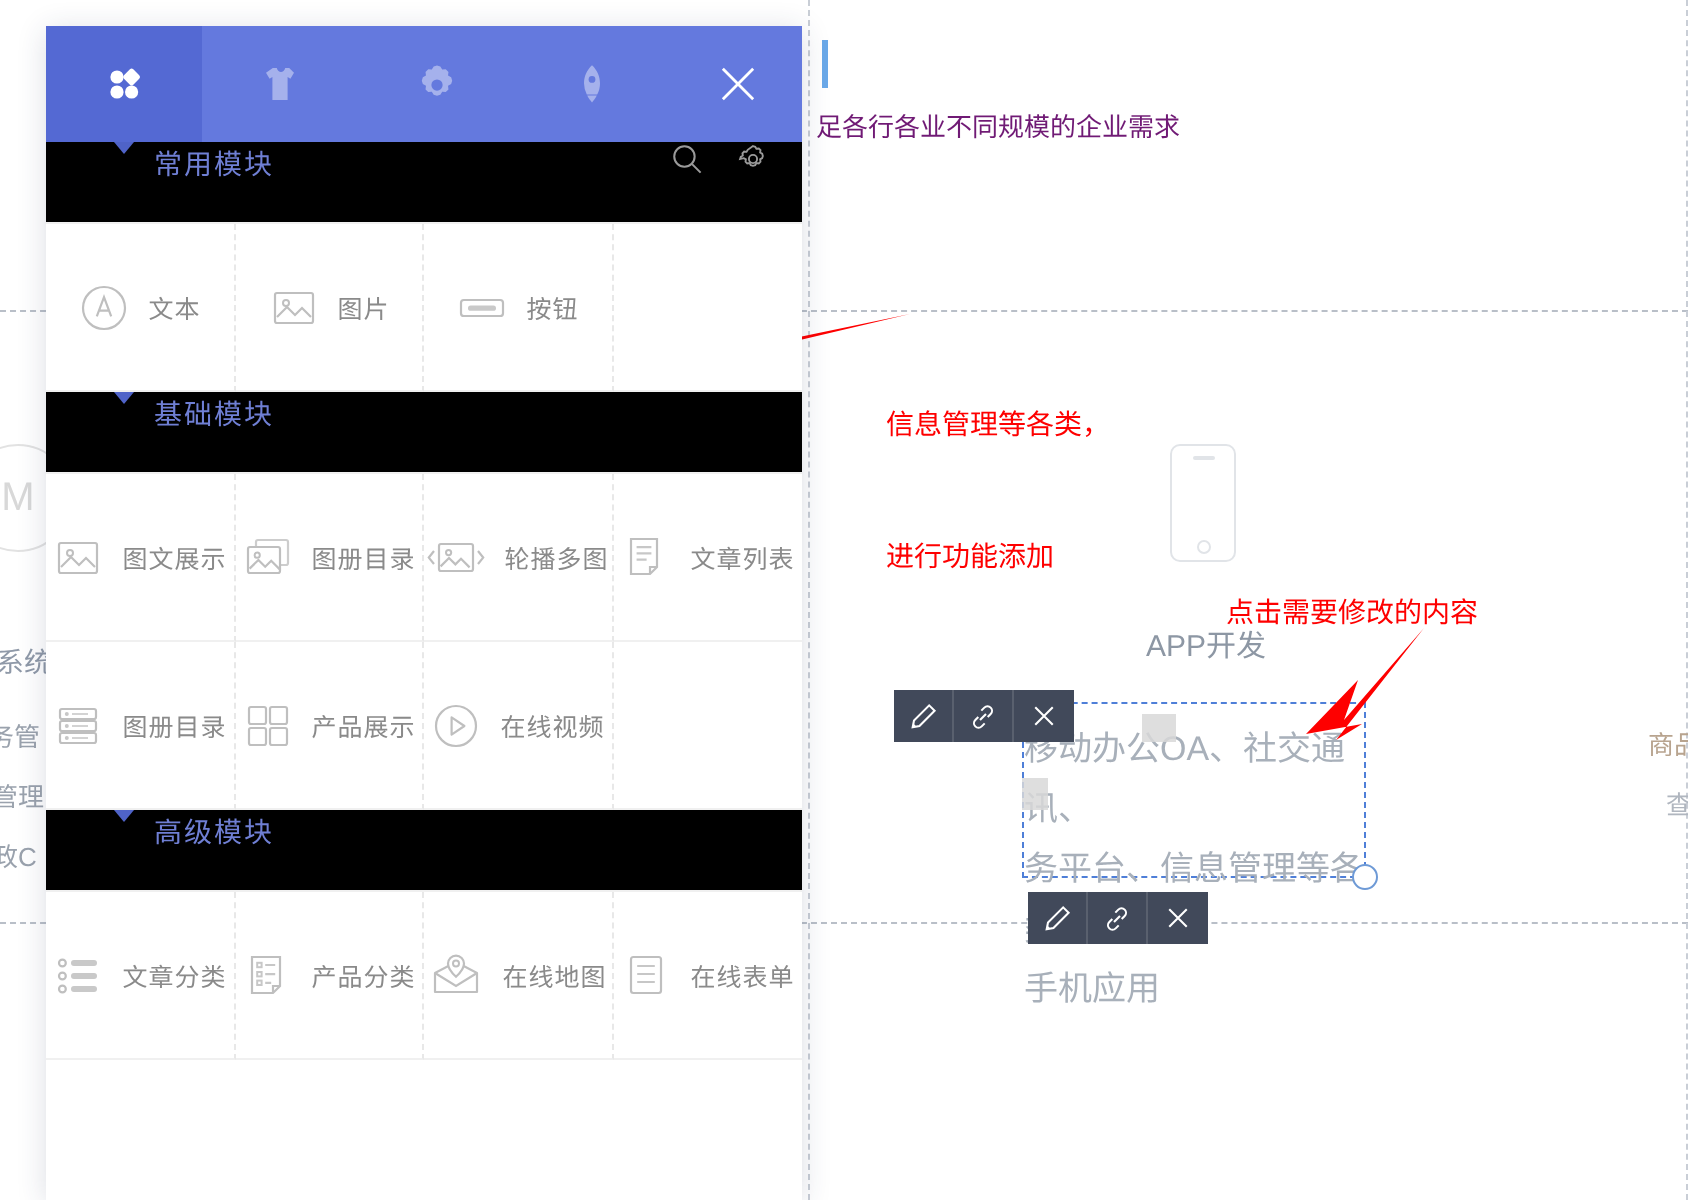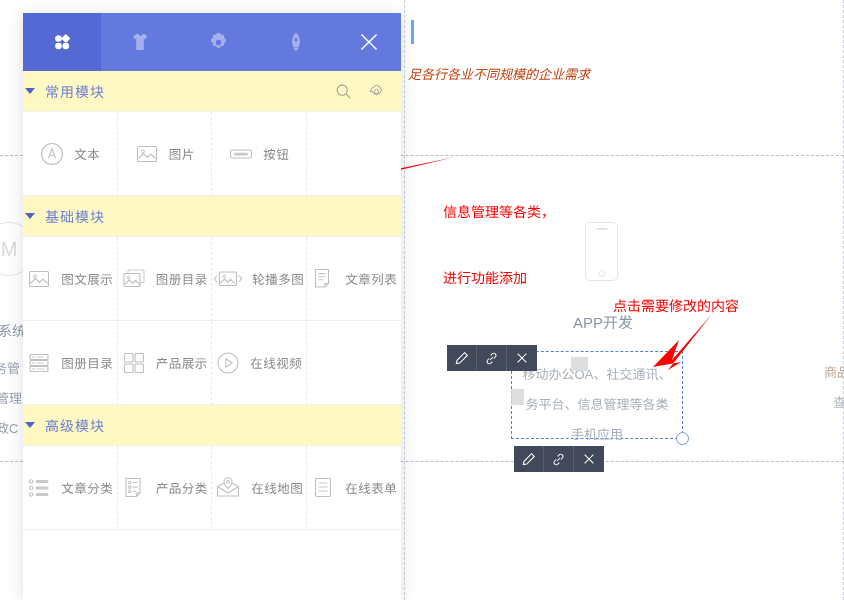--- a/index.html
+++ b/index.html
@@ -15,22 +15,22 @@
 
   .guide-h{position:absolute;left:0;right:0;height:0;border-top:1px dashed #b9bfc8;}
   .guide-v{position:absolute;top:0;bottom:0;width:0;border-left:1px dashed #c9ced6;}
 
   .site-title{
     position:absolute;left:418px;top:18px;
     font-size:21px;color:#6aa9e9;letter-spacing:1px;font-weight:400;
   }
   .site-title-bar{position:absolute;left:411px;top:20px;width:3px;height:24px;background:#6aa9e9;}
   .site-sub{
-    position:absolute;left:408px;top:64px;
-    font-size:13px;color:#c2410c;white-space:nowrap;font-style:italic;
+    position:absolute;left:408px;top:53px;
+    font-size:13px;color:#701a75;white-space:nowrap;
   }
 
   .ghost-left-circle{
     position:absolute;left:-18px;top:222px;width:52px;height:52px;border-radius:50%;
     border:1px solid #e2e2e2;color:#d8d8d8;font-size:20px;
     display:flex;align-items:center;justify-content:center;
   }
   .ghost-left-t1{position:absolute;left:-2px;top:320px;font-size:14px;color:#8f99a8;white-space:nowrap;}
   .ghost-left-t2{position:absolute;left:-6px;top:358px;font-size:13px;color:#9aa2ad;white-space:nowrap;}
   .ghost-left-t3{position:absolute;left:-4px;top:388px;font-size:13px;color:#9aa2ad;white-space:nowrap;}
@@ -52,21 +52,21 @@
     font-size:15px;color:#8d97a4;
   }
 
   
   .sel-box{
     position:absolute;left:511px;top:351px;width:172px;height:88px;
     border:1px dashed #4f7fd8;box-sizing:border-box;
   }
   .sel-text{
     position:absolute;left:0;right:0;top:8px;
-    text-align:center;font-size:13px;line-height:30px;color:#a8b0ba;
+    text-align:left;font-size:17px;line-height:30px;color:#a8b0ba;
   }
   .sel-handle{
     position:absolute;left:676px;top:432px;width:13px;height:13px;border-radius:50%;
     background:#fff;border:1.4px solid #6e9ad6;box-sizing:border-box;
   }
   .drag-badge{
     position:absolute;width:17px;height:14px;background:#d8d8d8;opacity:.85;
   }
   #drag-badge-top{left:571px;top:357px;}
   #drag-badge-left{left:511px;top:389px;width:13px;height:16px;}
@@ -100,22 +100,22 @@
     width:78px;display:flex;align-items:center;justify-content:center;cursor:pointer;
   }
   #panel-header .tab.active{background:#5469d3;}
   #panel-header .tab svg{display:block;}
   #panel-header .spacer{flex:1;}
   #panel-header .close-tab{
     width:64px;display:flex;align-items:center;justify-content:center;cursor:pointer;
   }
 
   .section-head{
-    height:40px;display:flex;align-items:center;padding:0 16px 0 2px;
-    border-bottom:1px solid #f0f0f0;background:#fef9c3;flex:0 0 auto;
+    height:40px;display:flex;align-items:flex-start;padding:0 16px 0 34px;
+    border-bottom:1px solid #f0f0f0;background:#000000;flex:0 0 auto;
   }
   .caret{
     width:0;height:0;border-left:5px solid transparent;border-right:5px solid transparent;
     border-top:6px solid #4f63c8;margin-right:10px;
   }
   .section-title{font-size:14px;color:#6f7fd4;letter-spacing:1px;}
   .section-head .head-actions{margin-left:auto;display:flex;gap:16px;align-items:center;}
   .section-head .head-actions .ic{cursor:pointer;display:flex;}
 
   .grid{display:grid;grid-template-columns:repeat(4,1fr);background:#fff;}

